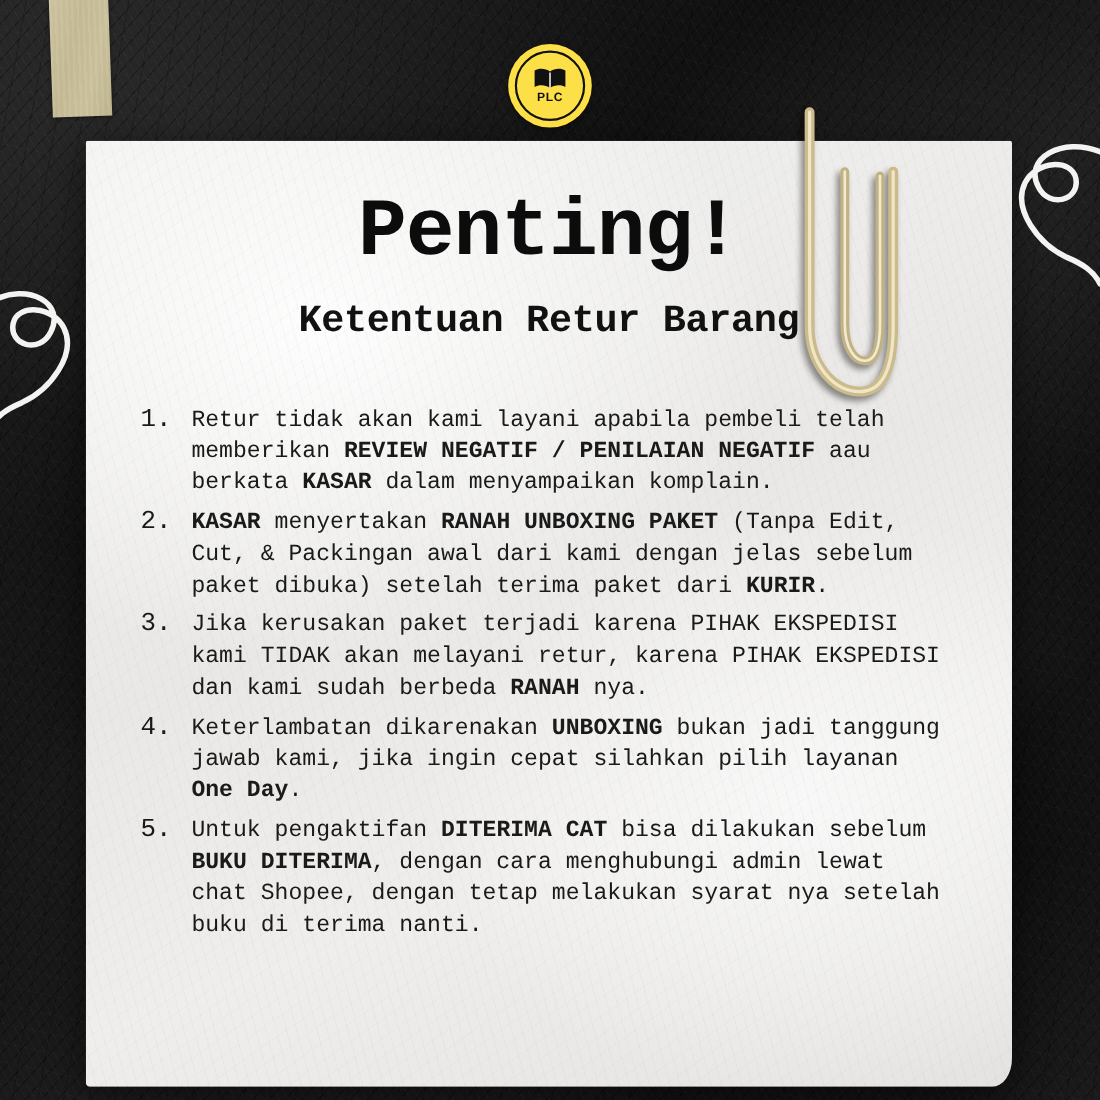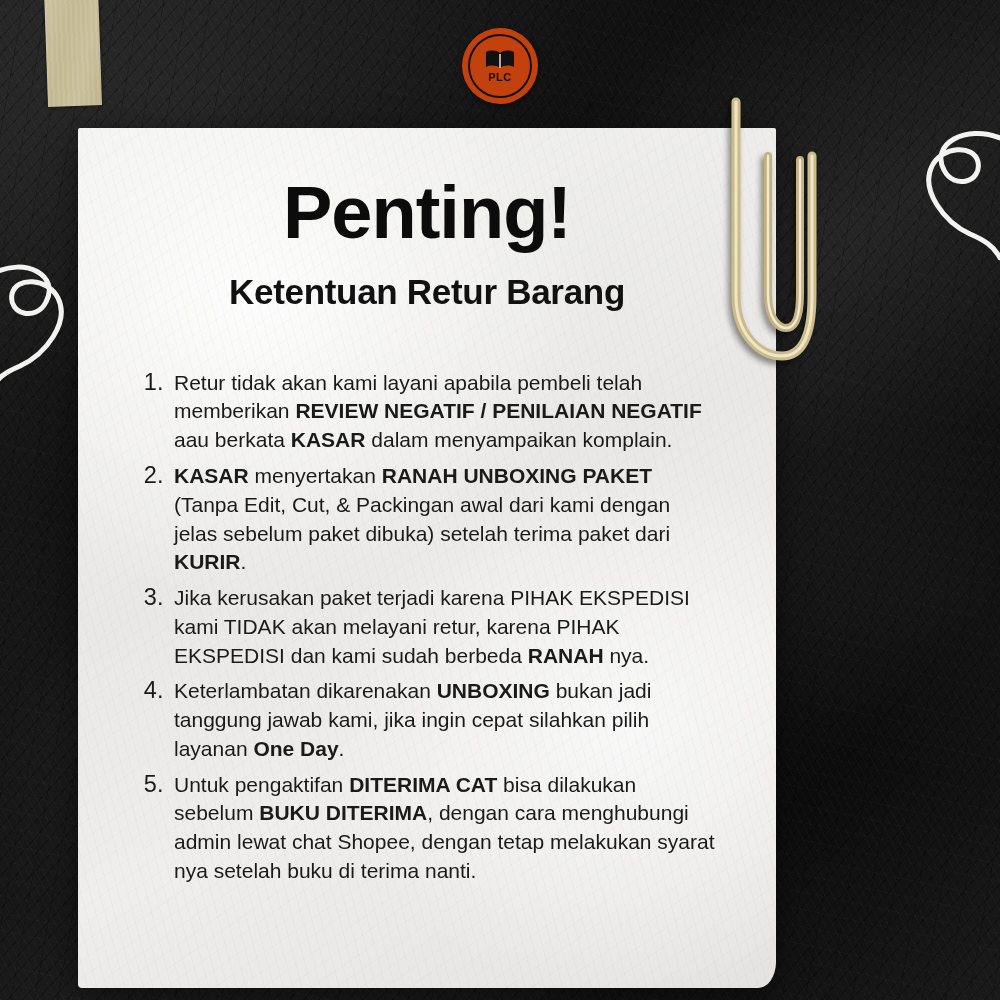--- a/index.html
+++ b/index.html
@@ -36,27 +36,27 @@
       repeating-linear-gradient(62deg, rgba(255,255,255,0.028) 0 1px, transparent 1px 7px),
       repeating-linear-gradient(-48deg, rgba(0,0,0,0.30) 0 1px, transparent 1px 11px),
       repeating-linear-gradient(12deg, rgba(255,255,255,0.018) 0 1px, transparent 1px 17px),
       repeating-linear-gradient(100deg, rgba(0,0,0,0.22) 0 1px, transparent 1px 23px);
     opacity: .9;
   }
 
   
   .logo-badge {
     position: absolute;
-    top: 28px;
+    top: 40px;
     left: 50%;
     transform: translateX(-50%);
     width: 76px;
     height: 76px;
     border-radius: 50%;
-    background: #c2410c;
+    background: #fde047;
     display: flex;
     align-items: center;
     justify-content: center;
     z-index: 6;
     box-shadow: 0 2px 6px rgba(0,0,0,.5);
   }
   .logo-inner {
     width: 64px; height: 64px;
     border-radius: 50%;
     border: 2px solid #111;
@@ -97,29 +97,30 @@
   
   .squiggle { position: absolute; z-index: 4; }
   .squiggle.left  { left: -14px; top: 250px; }
   .squiggle.right { right: -6px;  top: 120px; }
 
   
   .paper {
     position: absolute;
     left: 78px;
     top: 128px;
-    width: 698px;
+    width: 842px;
     height: 860px;
     background:
       radial-gradient(ellipse 70% 50% at 25% 20%, rgba(255,255,255,.9), transparent 70%),
       radial-gradient(ellipse 60% 45% at 78% 70%, rgba(250,250,250,.85), transparent 70%),
       linear-gradient(160deg, #f2f2f0 0%, #e9e8e6 45%, #efeeec 70%, #e4e3e1 100%);
     z-index: 3;
     box-shadow: 0 8px 34px rgba(0,0,0,.55);
     border-radius: 2px 2px 18px 4px / 2px 2px 26px 4px;
+    font-family: Liberation Mono, monospace;
   }
   .paper::before {
     content: "";
     position: absolute; inset: 0;
     background-image:
       repeating-linear-gradient(75deg, rgba(0,0,0,0.022) 0 1px, transparent 1px 9px),
       repeating-linear-gradient(-35deg, rgba(0,0,0,0.016) 0 1px, transparent 1px 14px);
     pointer-events: none;
   }
 

